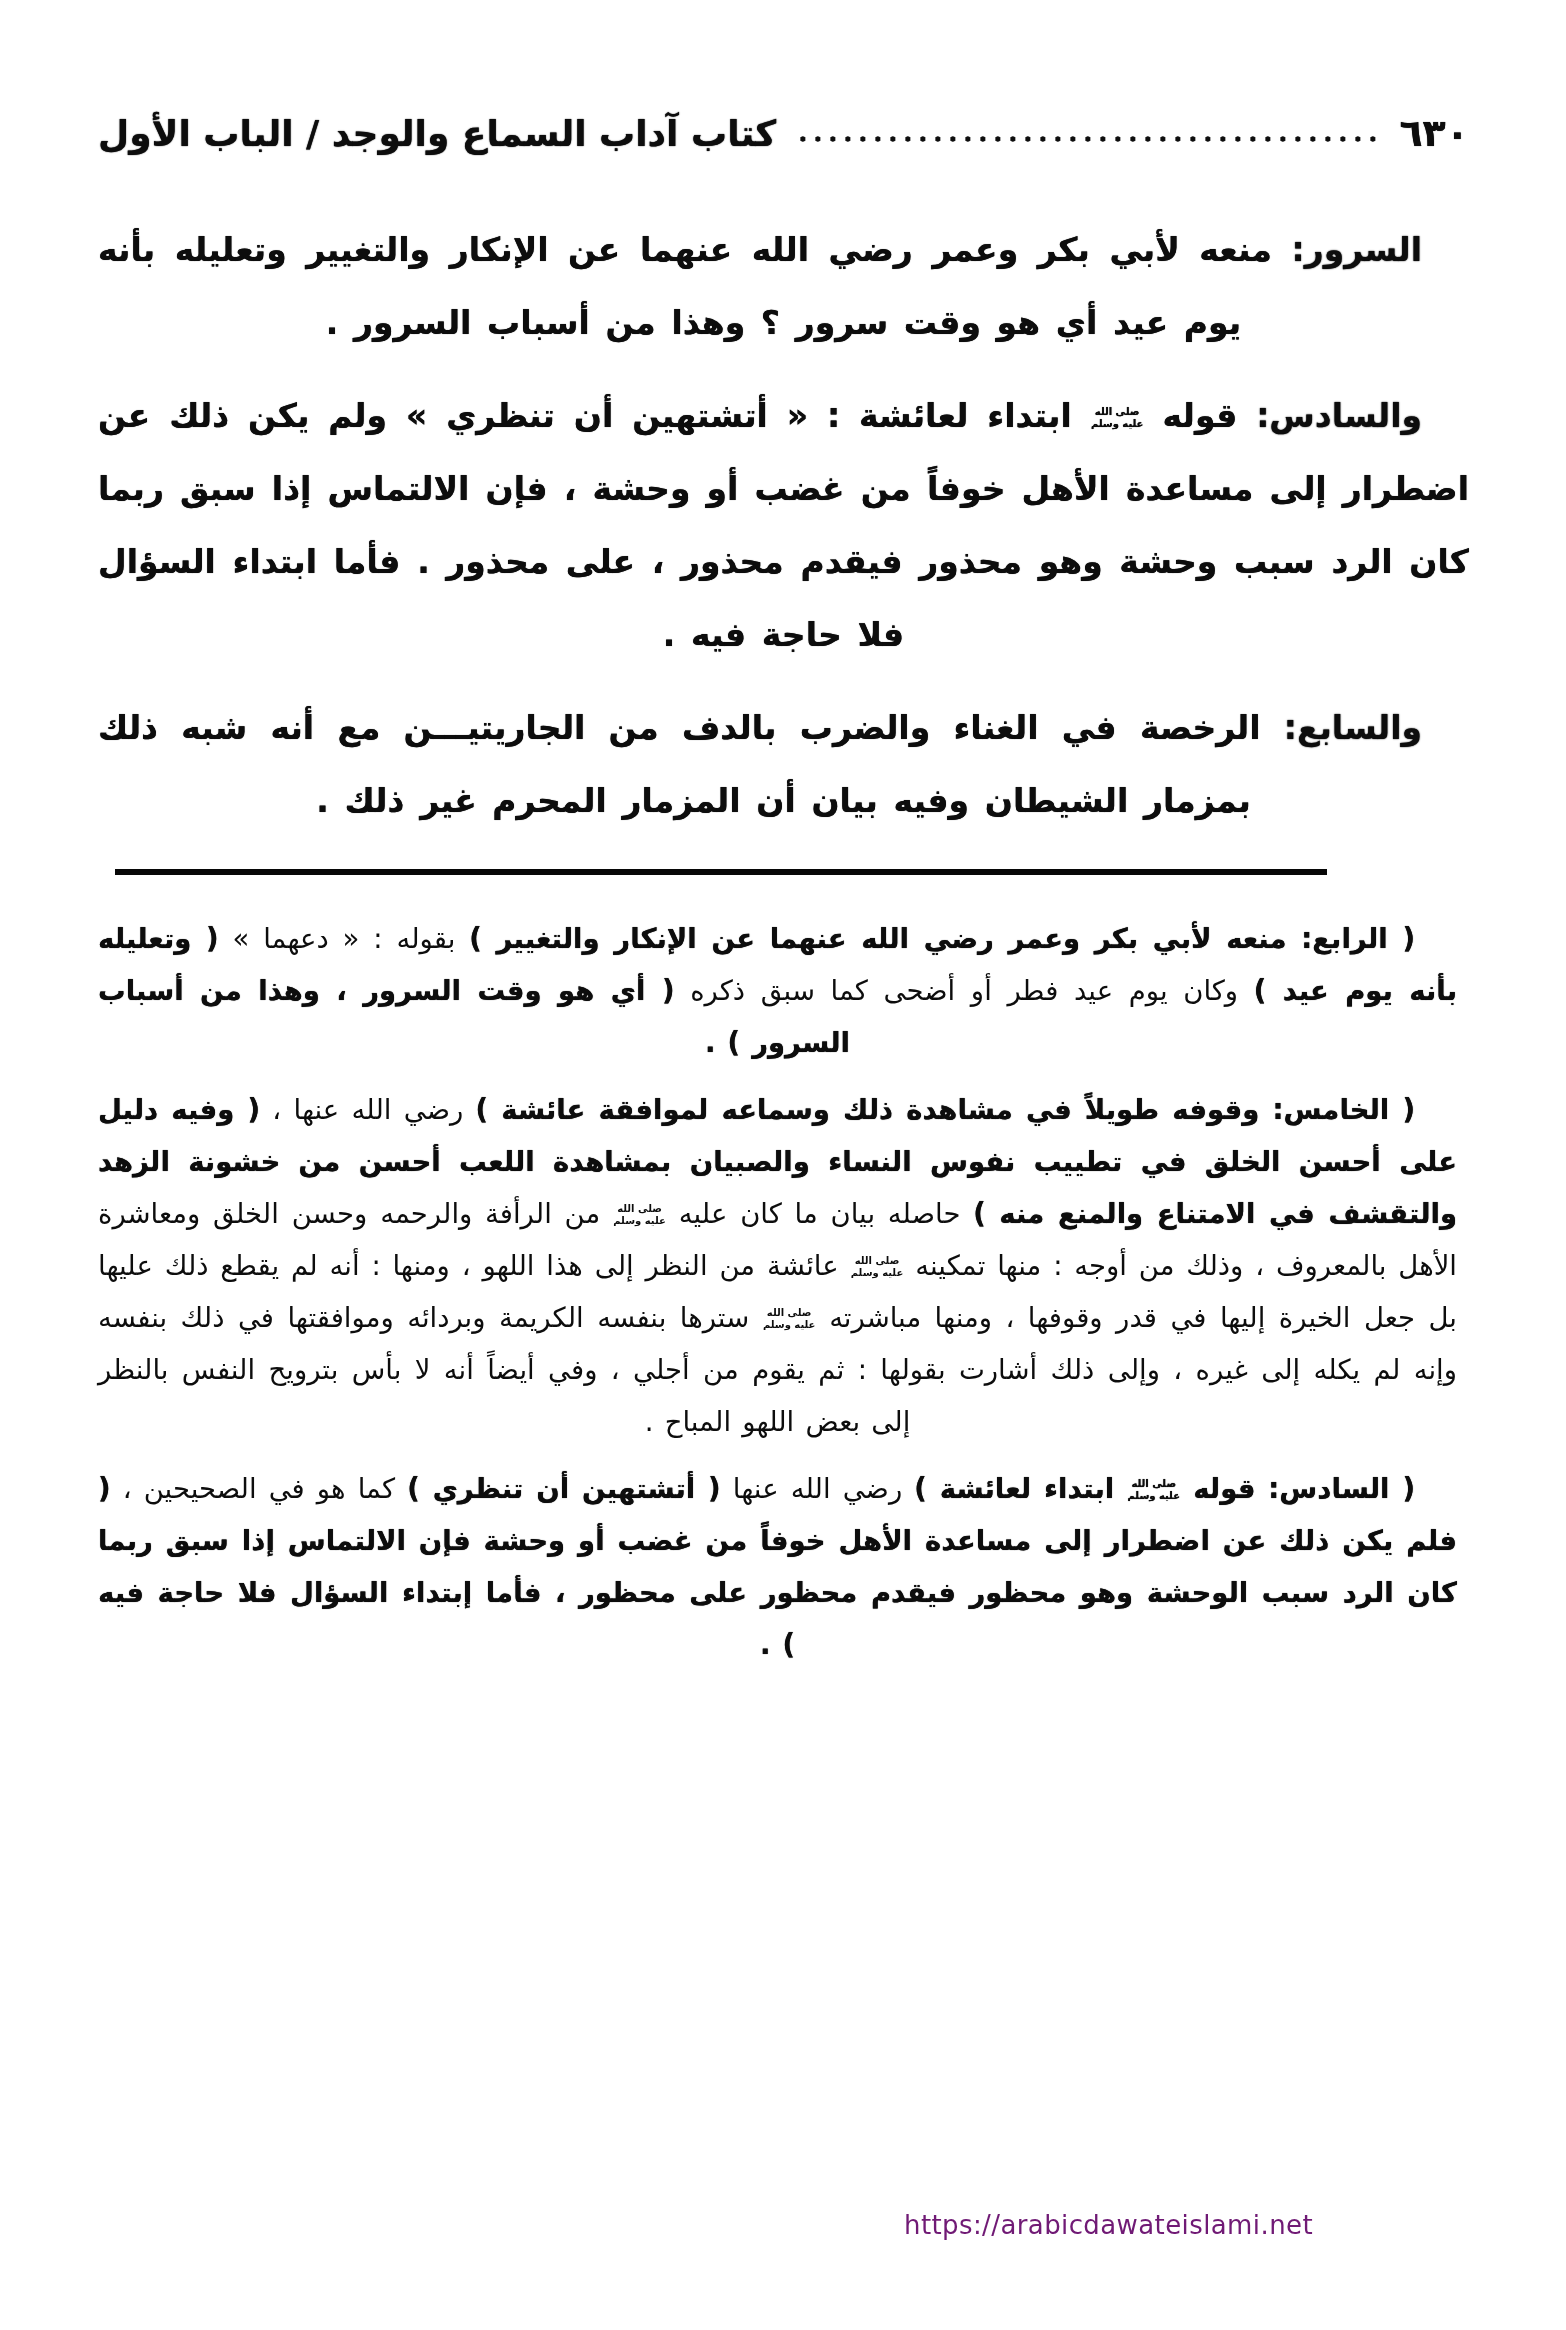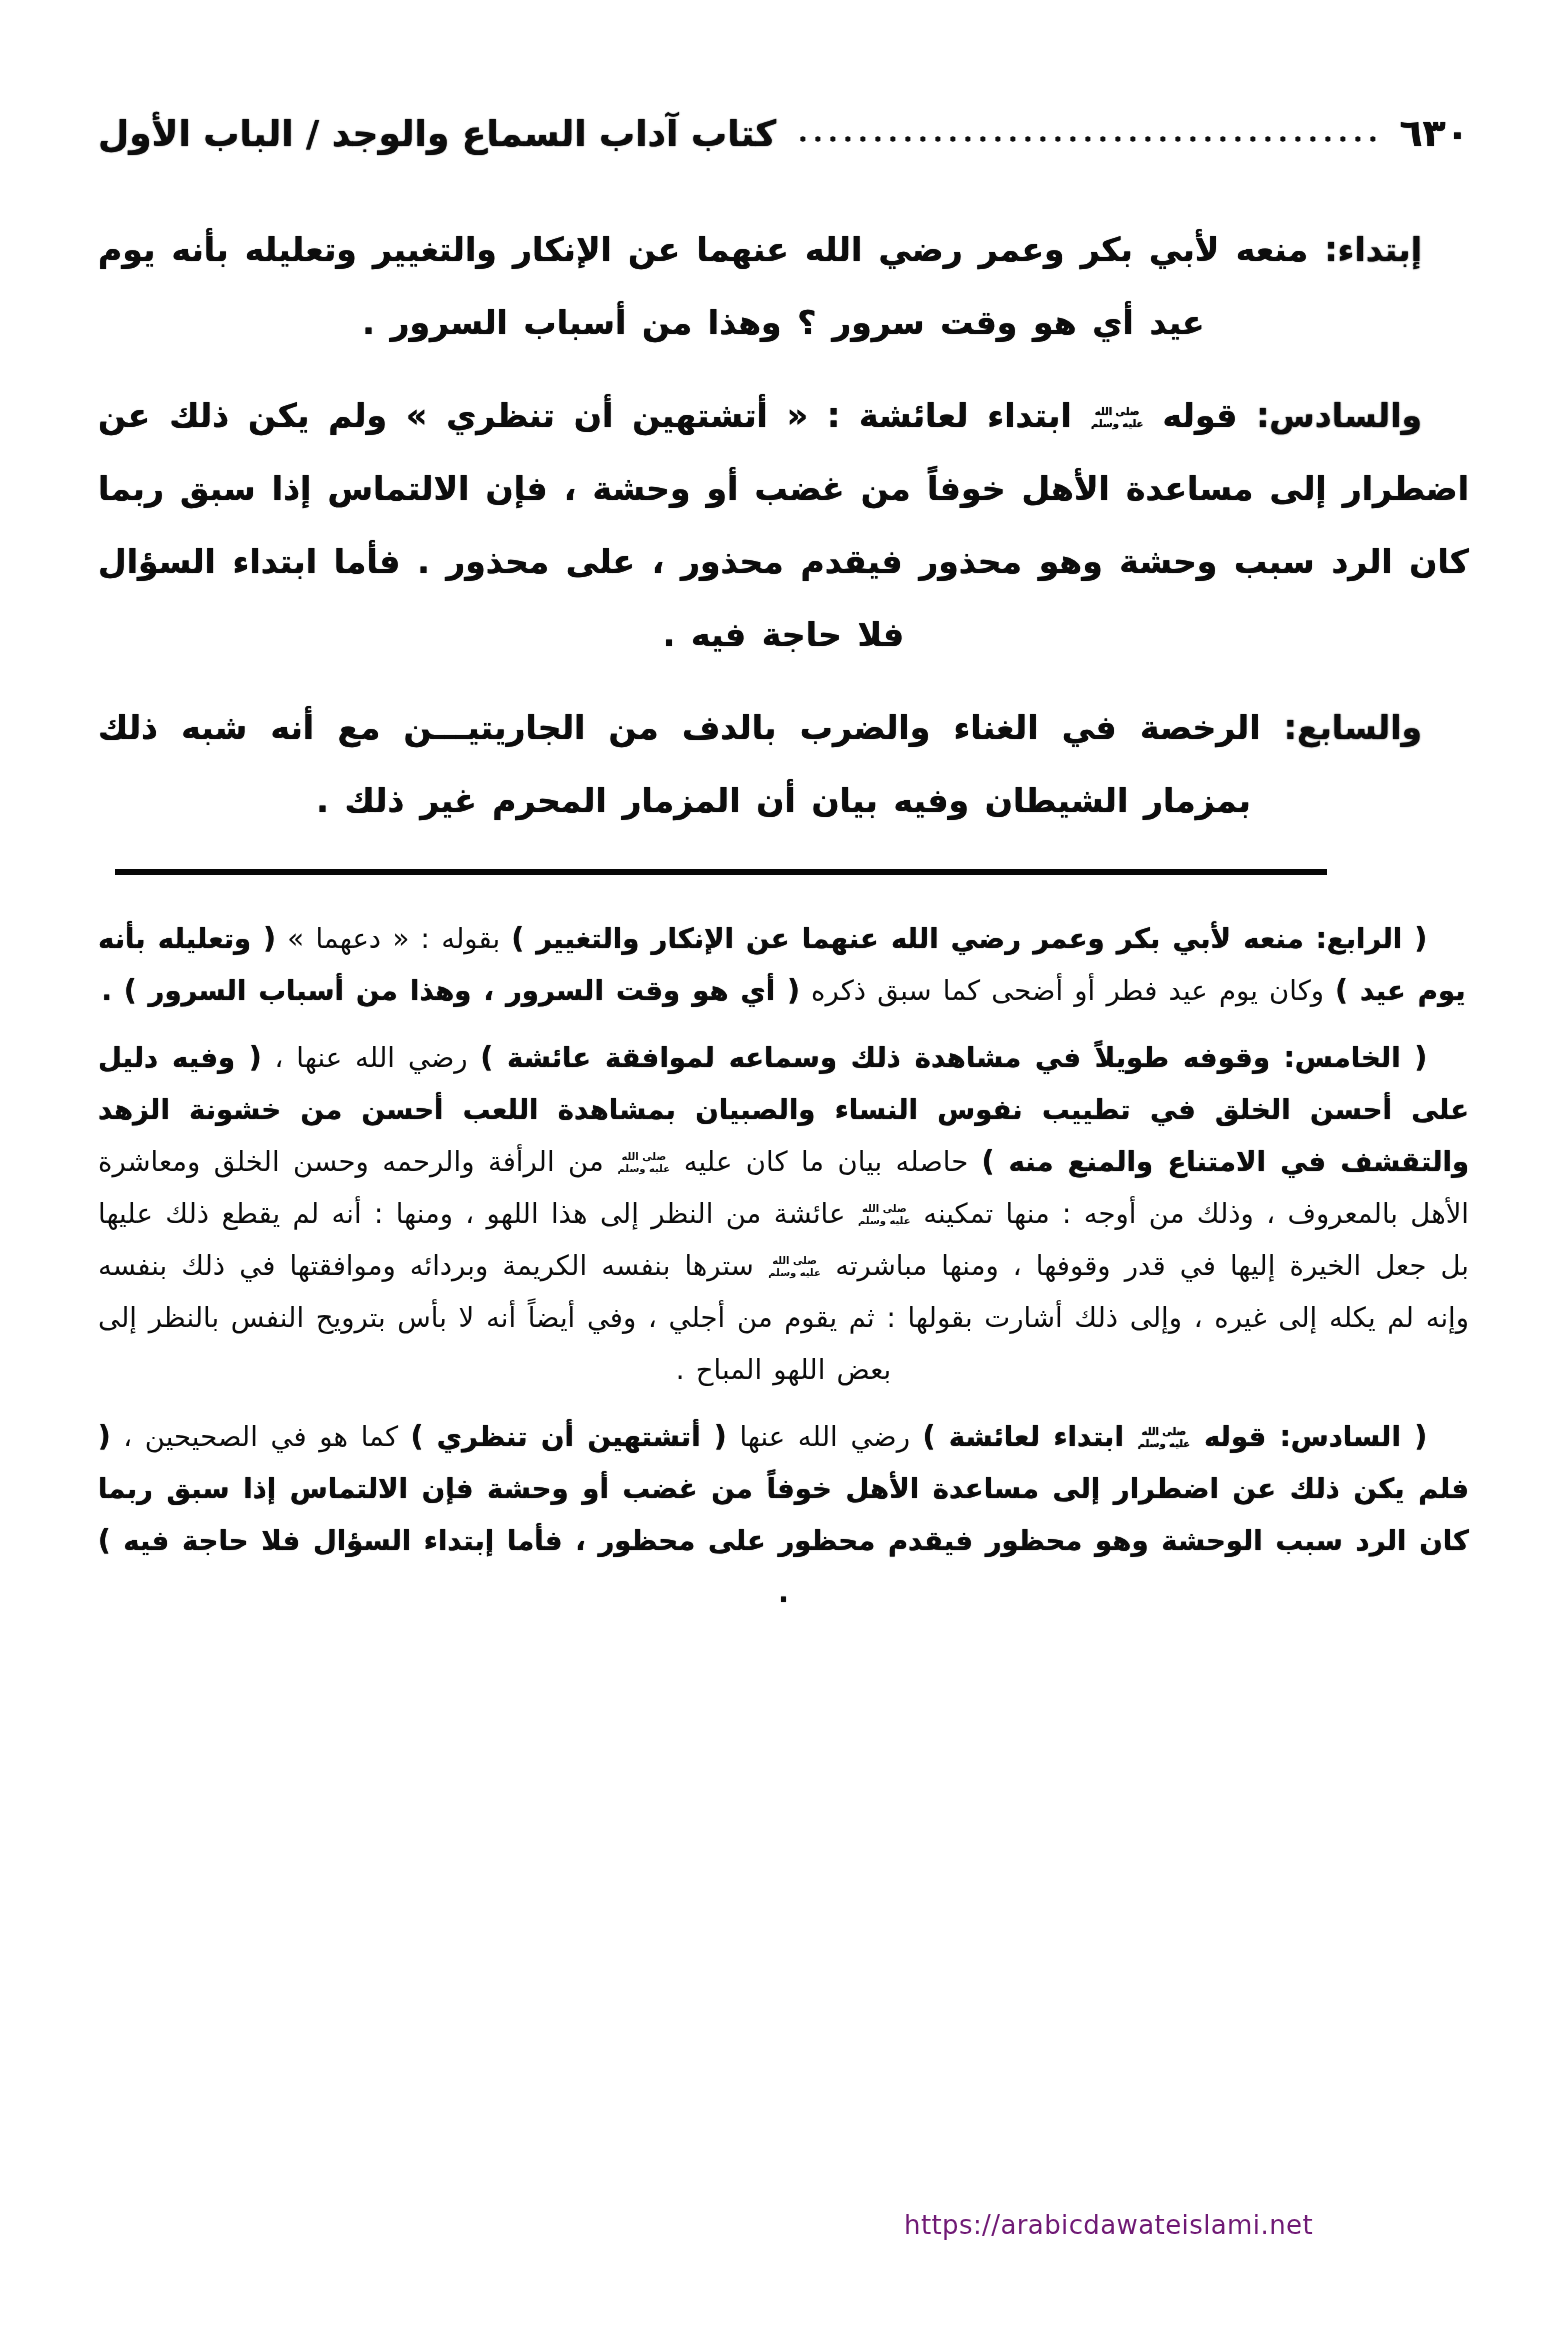--- a/index.html
+++ b/index.html
@@ -30,21 +30,21 @@
   }
   .matn .lead{text-shadow:0 0 1.5px #000;}
 
   
   .divider{height:5.8px;background:#070707;border:none;margin:32px 142px 37px 16.7px;}
 
   
   .commentary p{
     font-size:27.5px;line-height:52px;font-weight:normal;
     text-align:justify;text-align-last:center;
-    text-indent:42px;margin:0 0 15px 0;word-spacing:2.5px;
+    text-indent:42px;margin:0 12px 15px 0;word-spacing:2.5px;
   }
   .commentary .b{font-weight:bold;text-shadow:0 0 0.8px #000;}
 
   
   .saw{
     display:inline-block;width:53px;font-size:10px;line-height:1.15;
     text-align:center;vertical-align:middle;font-weight:bold;
     text-indent:0;word-spacing:0;
   }
 
@@ -60,21 +60,21 @@
 
 <div class="page">
 
   <div class="hdr">
     <span class="num">٦٣٠</span>
     <span class="leader"></span>
     <span class="title">كتاب آداب السماع والوجد / الباب الأول</span>
   </div>
 
   <div class="matn" id="main-text">
-      <p><span class="lead">إبتداء: </span><span>منعه لأبي بكر وعمر رضي الله عنهما عن الإنكار والتغيير وتعليله بأنه يوم عيد أي هو وقت سرور ؟ وهذا من أسباب السرور .</span></p>
+      <p><span class="lead">السرور: </span><span>منعه لأبي بكر وعمر رضي الله عنهما عن الإنكار والتغيير وتعليله بأنه يوم عيد أي هو وقت سرور ؟ وهذا من أسباب السرور .</span></p>
       <p><span class="lead">والسادس: </span><span>قوله </span><span class="saw">صلى الله عليه وسلم</span><span> ابتداء لعائشة : « أتشتهين أن تنظري » ولم يكن ذلك عن اضطرار إلى مساعدة الأهل خوفاً من غضب أو وحشة ، فإن الالتماس إذا سبق ربما كان الرد سبب وحشة وهو محذور فيقدم محذور ، على محذور . فأما ابتداء السؤال فلا حاجة فيه .</span></p>
       <p><span class="lead">والسابع: </span><span>الرخصة في الغناء والضرب بالدف من الجاريتيـــن مع أنه شبه ذلك بمزمار الشيطان وفيه بيان أن المزمار المحرم غير ذلك .</span></p>
     </div>
 
   <div class="divider"></div>
 
   <div class="commentary" id="commentary-text">
       <p><span class="b">( الرابع: منعه لأبي بكر وعمر رضي الله عنهما عن الإنكار والتغيير )</span><span> بقوله : « دعهما » </span><span class="b">( وتعليله بأنه يوم عيد )</span><span> وكان يوم عيد فطر أو أضحى كما سبق ذكره </span><span class="b">( أي هو وقت السرور ، وهذا من أسباب السرور ) .</span></p>
       <p><span class="b">( الخامس: وقوفه طويلاً في مشاهدة ذلك وسماعه لموافقة عائشة )</span><span> رضي الله عنها ، </span><span class="b">( وفيه دليل على أحسن الخلق في تطييب نفوس النساء والصبيان بمشاهدة اللعب أحسن من خشونة الزهد والتقشف في الامتناع والمنع منه )</span><span> حاصله بيان ما كان عليه </span><span class="saw">صلى الله عليه وسلم</span><span> من الرأفة والرحمه وحسن الخلق ومعاشرة الأهل بالمعروف ، وذلك من أوجه : منها تمكينه </span><span class="saw">صلى الله عليه وسلم</span><span> عائشة من النظر إلى هذا اللهو ، ومنها : أنه لم يقطع ذلك عليها بل جعل الخيرة إليها في قدر وقوفها ، ومنها مباشرته </span><span class="saw">صلى الله عليه وسلم</span><span> سترها بنفسه الكريمة وبردائه وموافقتها في ذلك بنفسه وإنه لم يكله إلى غيره ، وإلى ذلك أشارت بقولها : ثم يقوم من أجلي ، وفي أيضاً أنه لا بأس بترويح النفس بالنظر إلى بعض اللهو المباح .</span></p>
       <p><span class="b">( السادس: قوله </span><span class="saw b">صلى الله عليه وسلم</span><span class="b"> ابتداء لعائشة )</span><span> رضي الله عنها </span><span class="b">( أتشتهين أن تنظري )</span><span> كما هو في الصحيحين ، </span><span class="b">( فلم يكن ذلك عن اضطرار إلى مساعدة الأهل خوفاً من غضب أو وحشة فإن الالتماس إذا سبق ربما كان الرد سبب الوحشة وهو محظور فيقدم محظور على محظور ، فأما إبتداء السؤال فلا حاجة فيه ) .</span></p>

